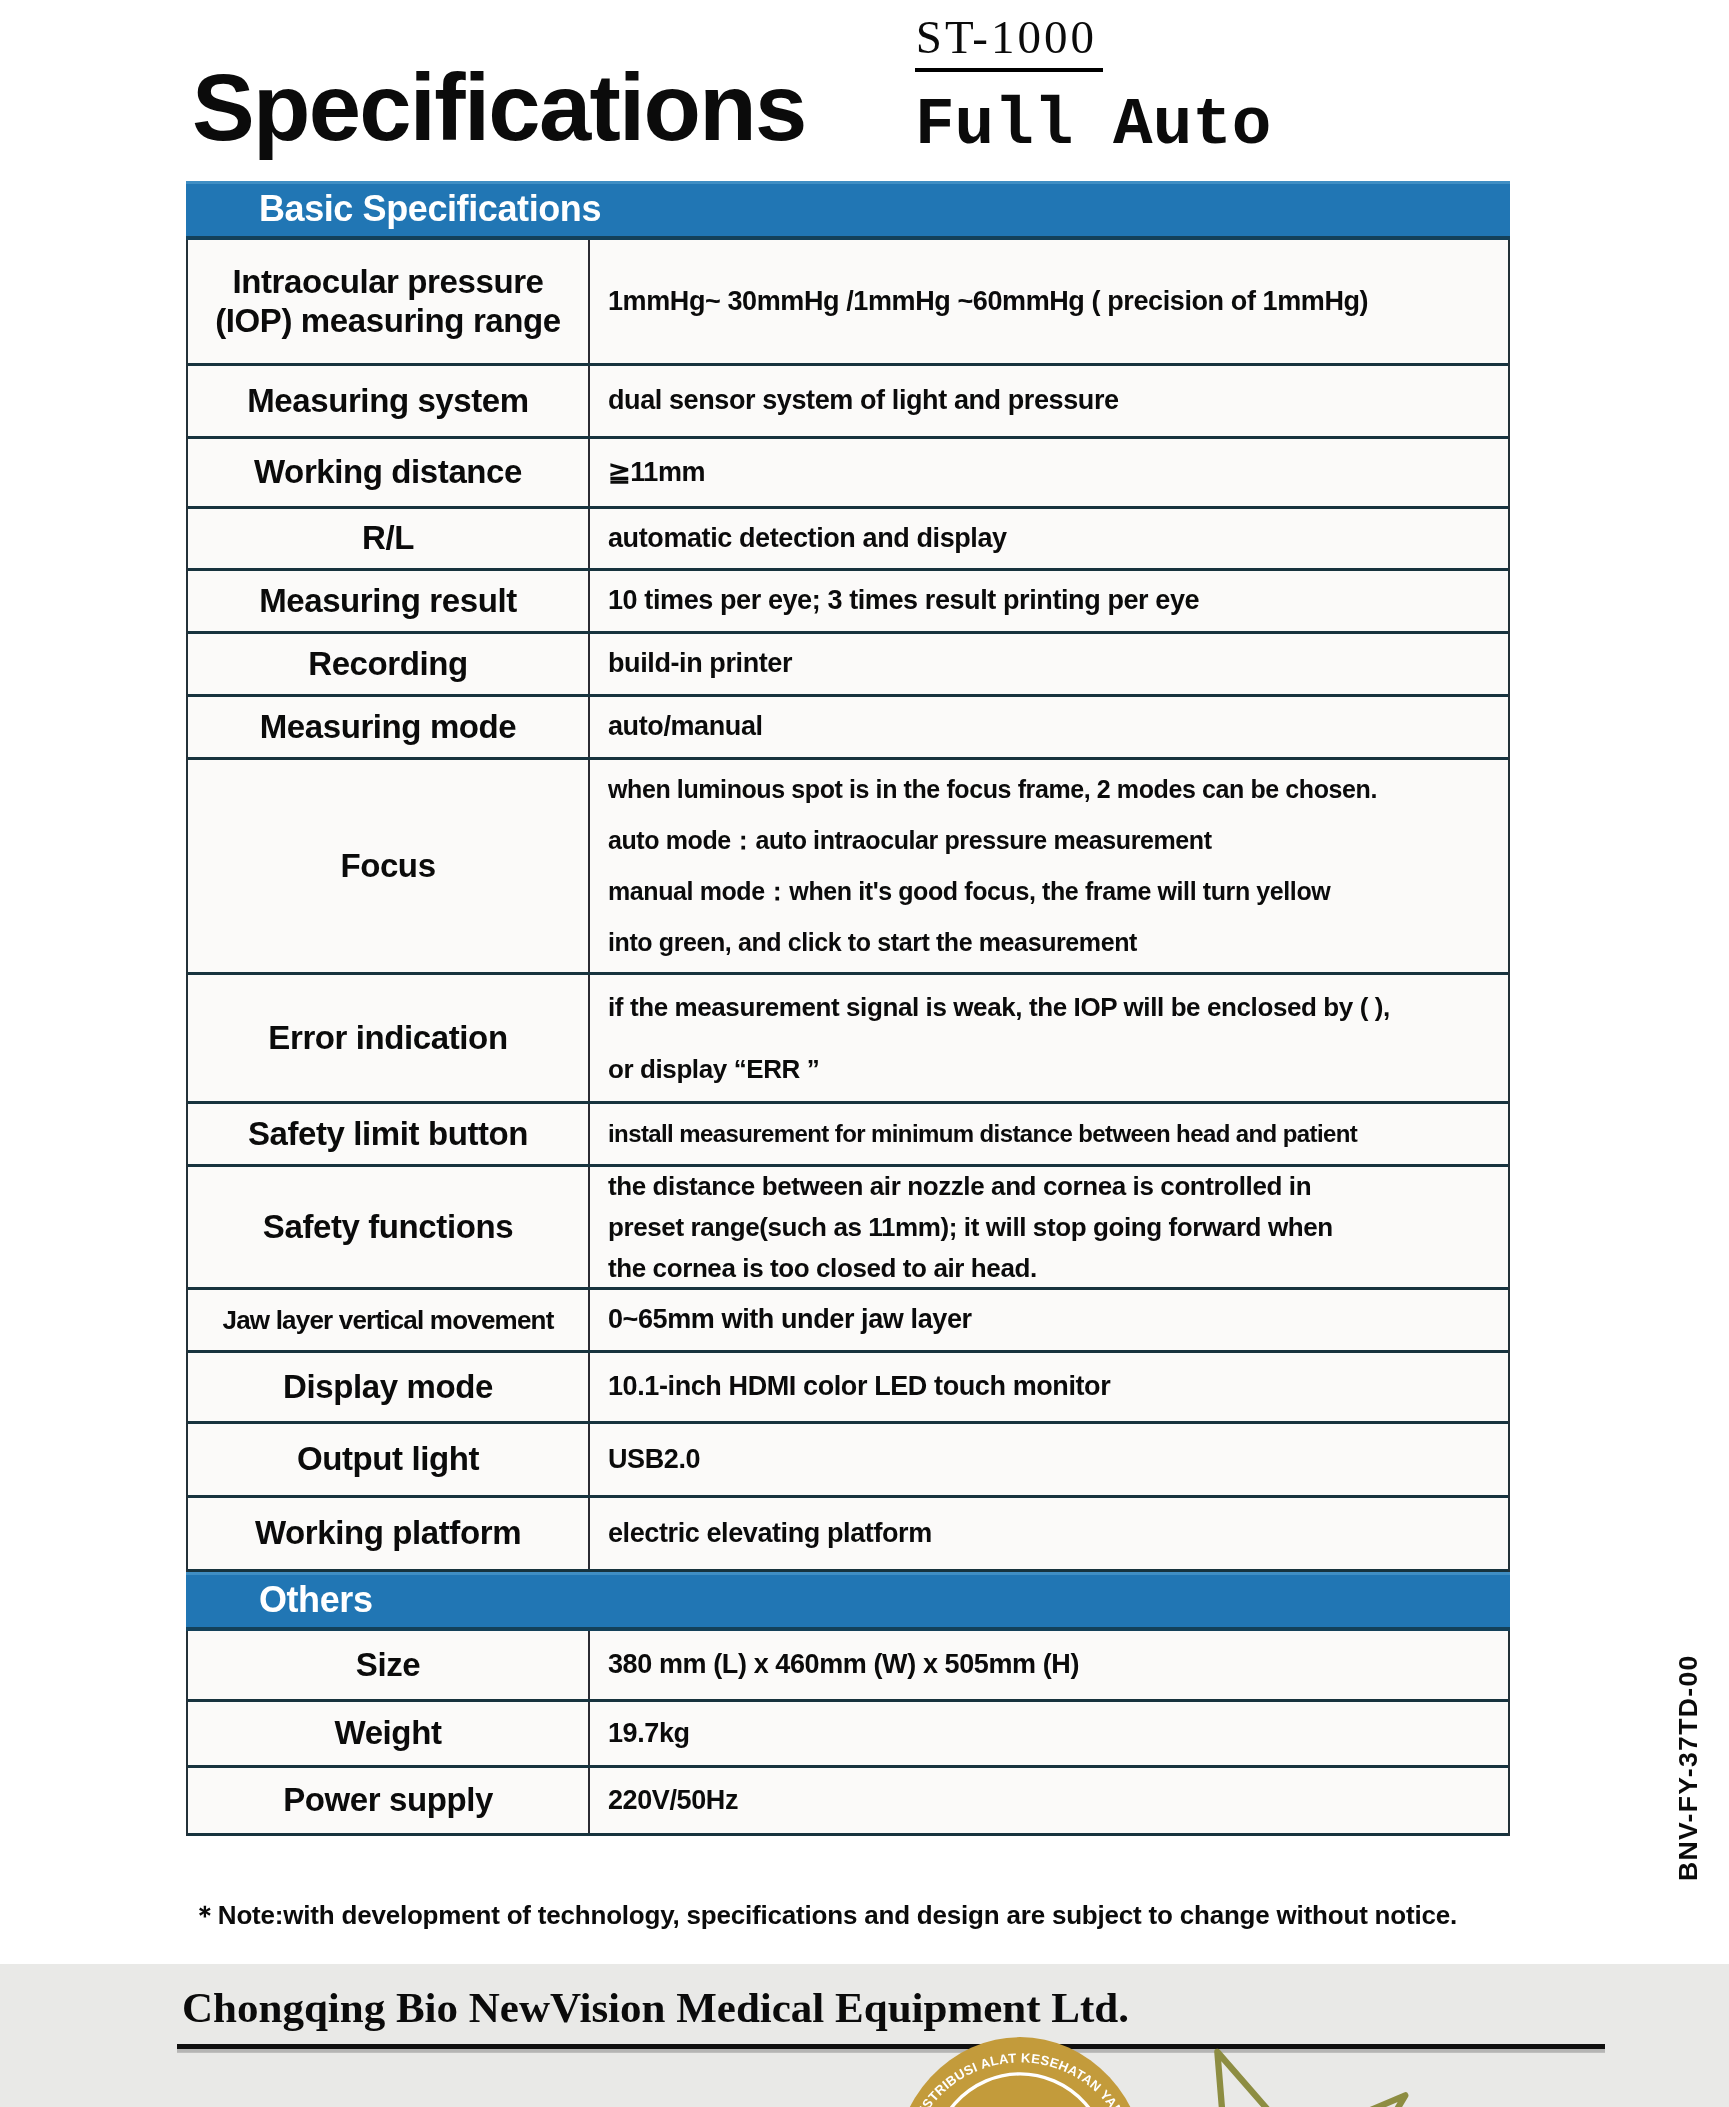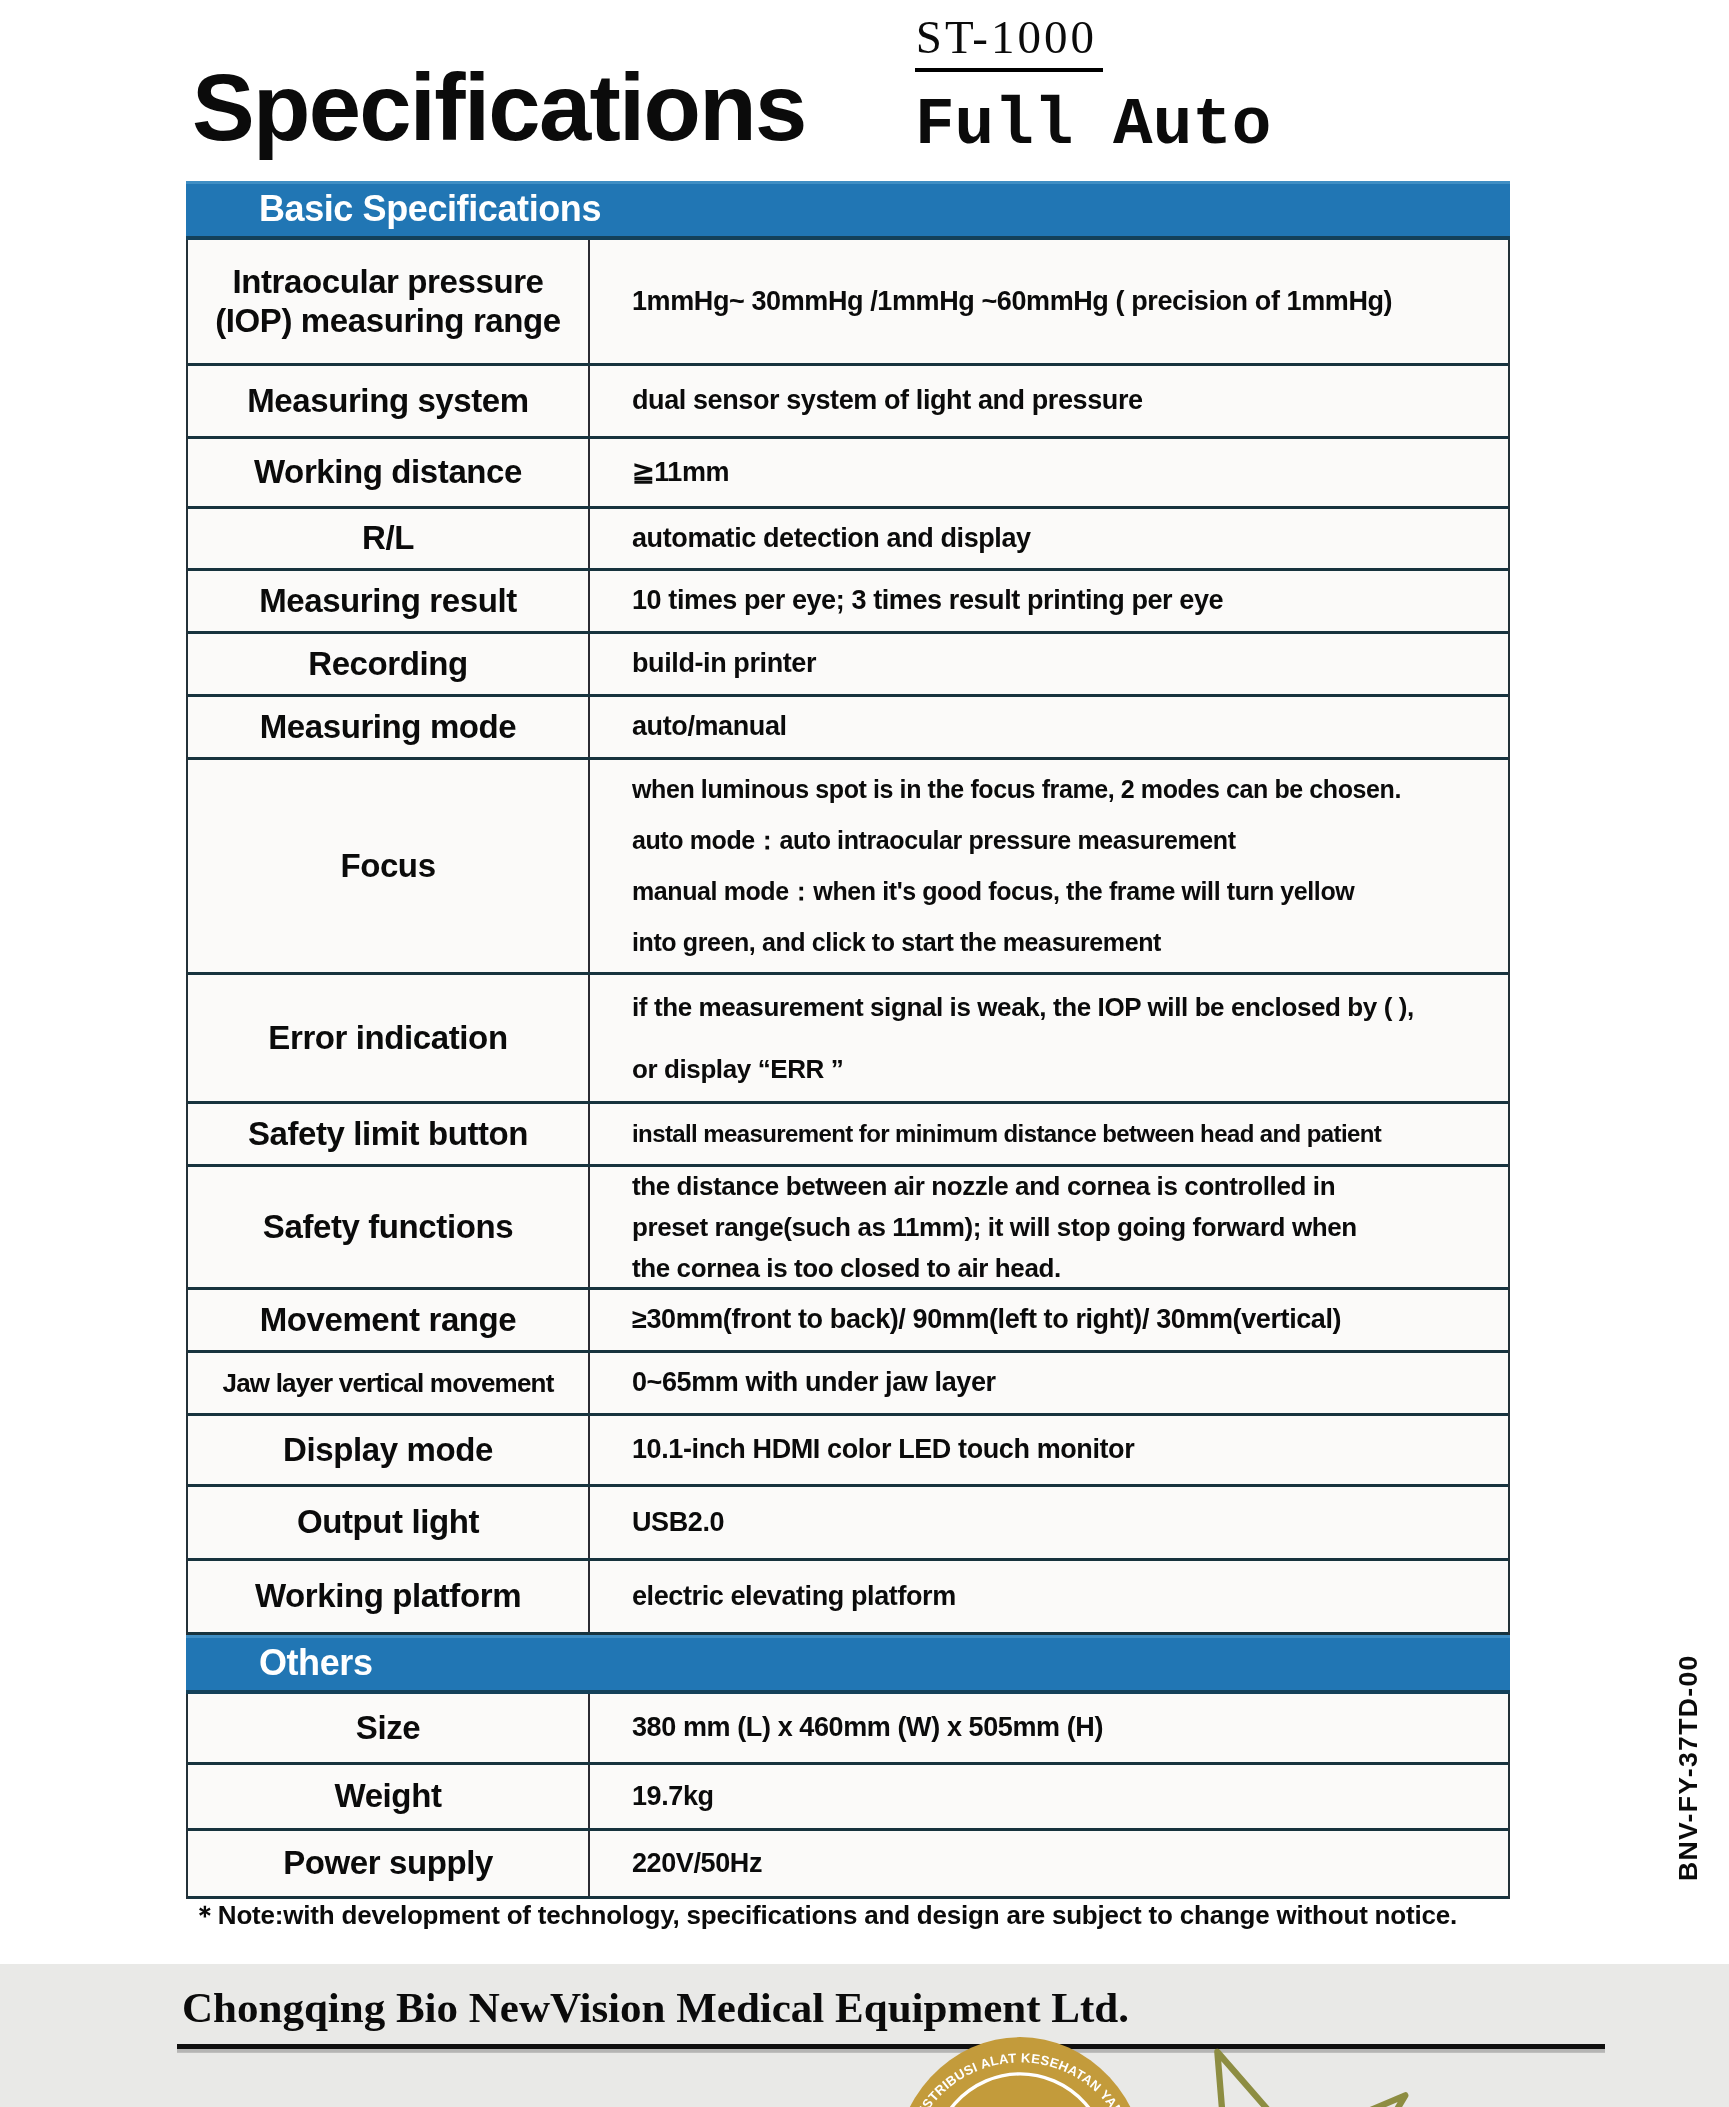--- a/index.html
+++ b/index.html
@@ -30,21 +30,21 @@
   .spec-table{position:absolute;left:186px;top:181px;width:1324px;
     border-left:2.1px solid #233138;border-right:2.1px solid #233138;background:#fff}
   .bar{height:59px;background:var(--blue);color:#fff;display:flex;align-items:center;
     padding-left:73px;font-size:36px;font-weight:700;border-bottom:4.2px solid var(--bar-edge);
     box-shadow:inset 0 3px 0 #3F8EC4;margin-left:-2.1px;margin-right:-2.1px;letter-spacing:-0.4px}
   .row{display:flex;border-bottom:3.4px solid var(--dark);background:var(--row-bg)}
   .row .label{width:400px;min-width:400px;display:flex;align-items:center;justify-content:center;
     text-align:center;font-weight:700;font-size:33px;line-height:1.18;white-space:pre-line;
     letter-spacing:-0.4px;padding:0 2px}
   .row .value{flex:1;border-left:2.1px solid #2B2B33;display:flex;align-items:center;
-    font-weight:700;font-size:27px;padding-left:42px;padding-right:12.6px;
+    font-weight:700;font-size:27px;padding-left:18px;padding-right:12.6px;
     white-space:pre-line;letter-spacing:-0.4px;line-height:1.25}
   .l-sm{font-size:26px !important;letter-spacing:-0.8px !important}
   .v-focus{font-size:25px !important;line-height:51px !important}
   .v-error{font-size:26px !important;line-height:62px !important}
   .v-safety{font-size:26px !important;line-height:41px !important}
   .v-tight{font-size:24px !important;letter-spacing:-0.6px !important}
 
   .note{position:absolute;left:192px;top:1898px;font-size:26px;font-weight:700;letter-spacing:-0.2px}
 
   
@@ -118,24 +118,20 @@
     </div>
     <div class="row" style="height:63px">
       <div class="label">Safety limit button</div>
       <div class="value v-tight">install measurement for minimum distance between head and patient</div>
     </div>
     <div class="row" style="height:123px">
       <div class="label">Safety functions</div>
       <div class="value v-safety">the distance between air nozzle and cornea is controlled in
 preset range(such as 11mm); it will stop going forward when
 the cornea is too closed to air head.</div>
-    </div>
-    <div class="row" style="height:63px">
-      <div class="label">Movement range</div>
-      <div class="value">≥30mm(front to back)/ 90mm(left to right)/ 30mm(vertical)</div>
     </div>
     <div class="row" style="height:63px">
       <div class="label l-sm">Jaw layer vertical movement</div>
       <div class="value">0~65mm with under jaw layer</div>
     </div>
     <div class="row" style="height:71px">
       <div class="label">Display mode</div>
       <div class="value">10.1-inch HDMI color LED touch monitor</div>
     </div>
     <div class="row" style="height:74px">

